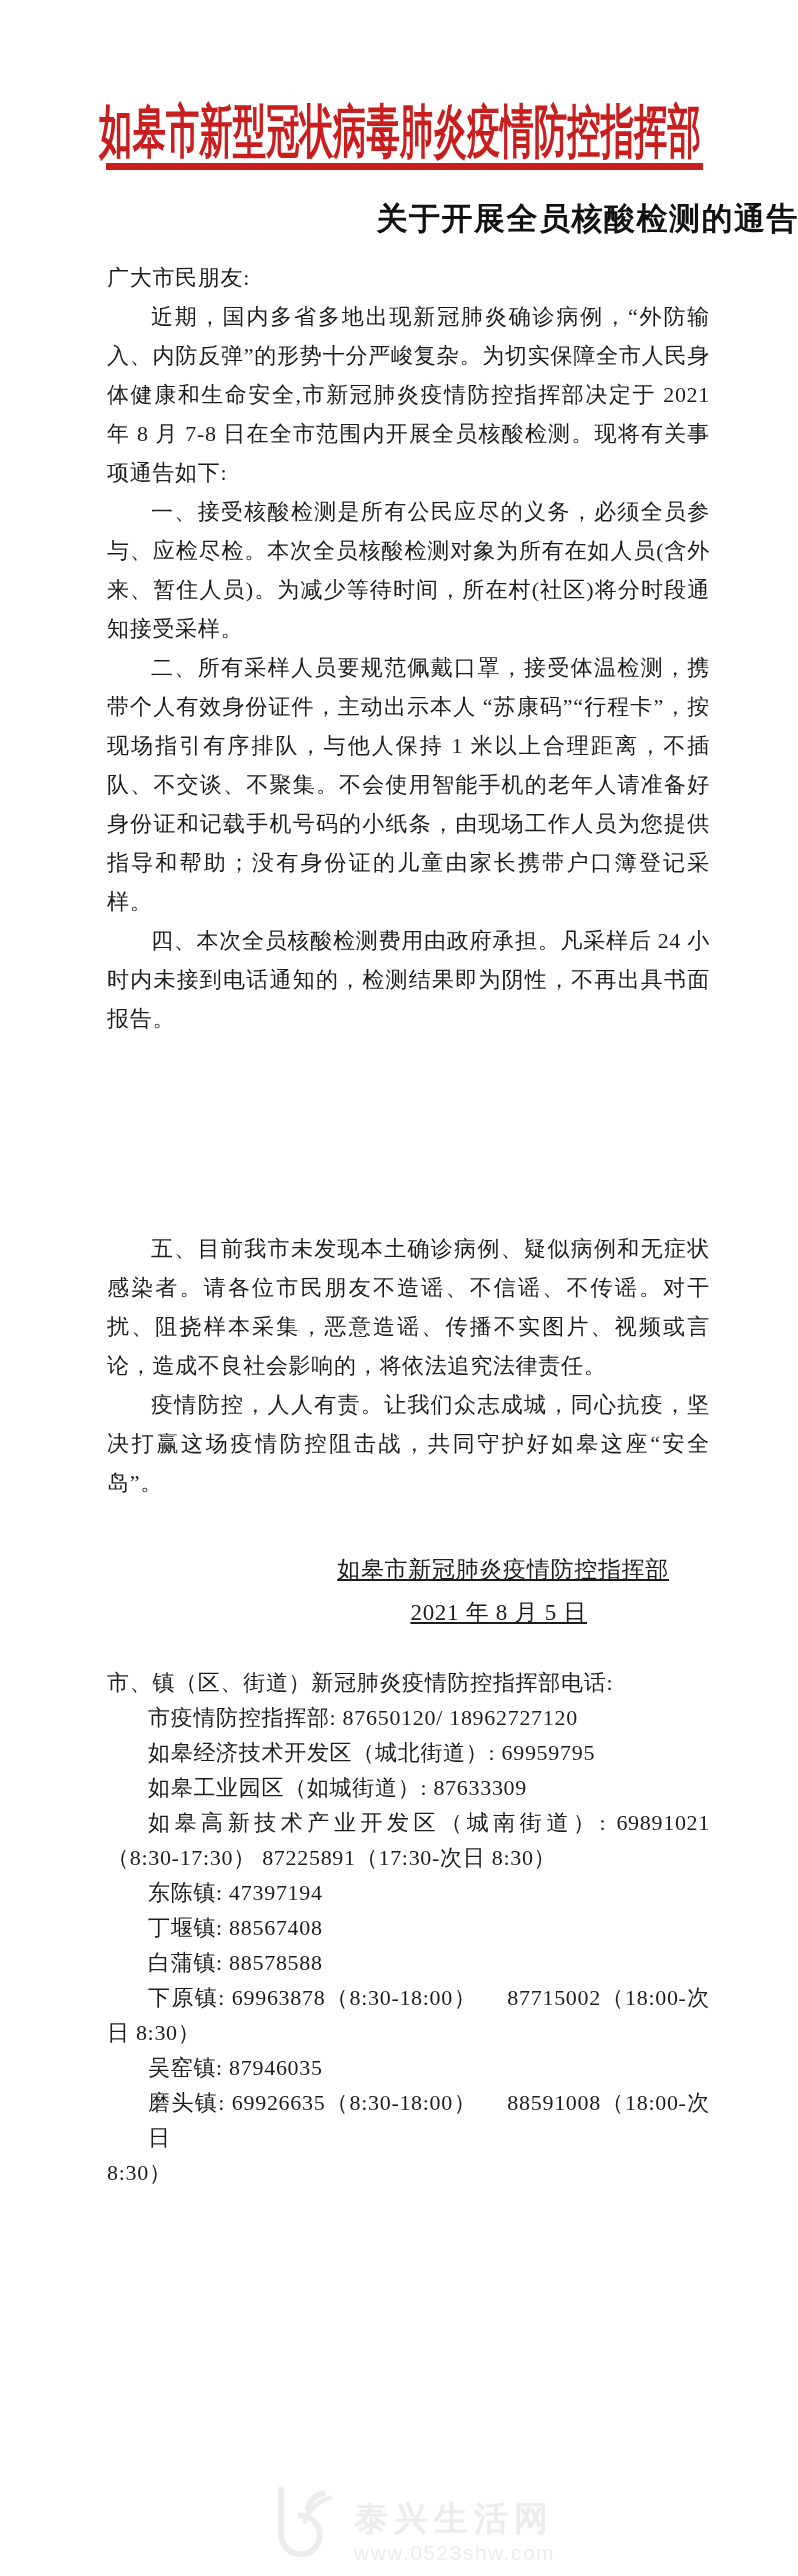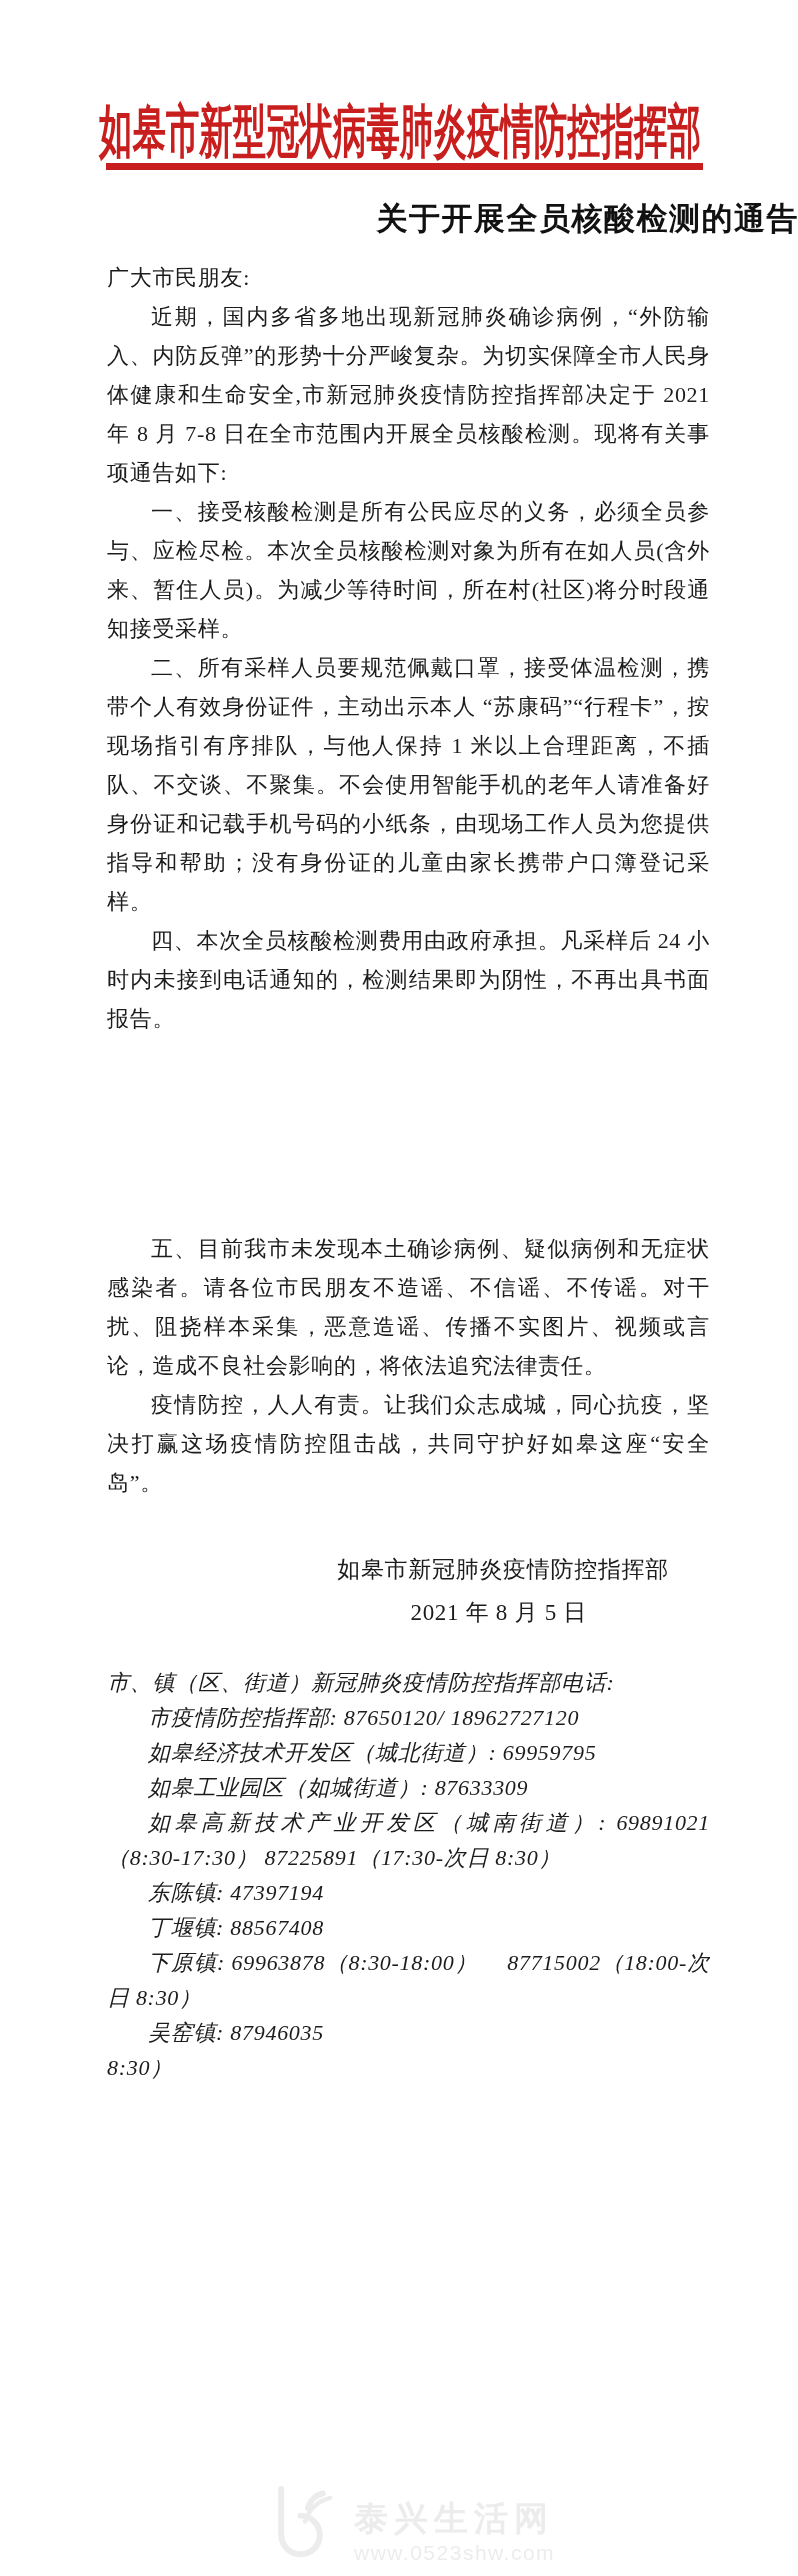--- a/index.html
+++ b/index.html
@@ -15,26 +15,26 @@
   
   .doc-title { margin: 28px 0 0 0; text-align: right; font-size: 31px; font-weight: bold; letter-spacing: 1.5px; color: #111; }
 
   
   .body-text { margin: 18px 89px 0 107px; font-size: 22px; line-height: 39px; text-align: justify; letter-spacing: 0.7px; }
   .body-text p { margin: 0; text-indent: 2em; }
   .body-text p.no-indent { text-indent: 0; }
   .body-text p.gap-before { margin-top: 191px; }
 
   
-  .signature { margin: 46px 89px 0 107px; font-size: 23px; line-height: 43px; text-align: right; letter-spacing: 0.7px; }
+  .signature { margin: 46px 89px 0 107px; font-size: 23px; line-height: 43px; text-align: right; letter-spacing: 0.7px; text-decoration: underline; }
   .sig-org { padding-right: 41px; }
   .sig-date { padding-right: 123px; }
 
   
-  .contacts { margin: 31px 89px 0 107px; font-size: 22px; line-height: 35px; letter-spacing: 0.7px; font-style: italic; }
+  .contacts { margin: 31px 89px 0 107px; font-size: 22px; line-height: 35px; letter-spacing: 0.7px; }
   .contacts .cline { margin: 0; white-space: nowrap; }
   .contacts .cline.indent { padding-left: 41px; }
   .contacts .cline.stretch { white-space: normal; text-align: justify; text-align-last: justify; padding-right: 0; }
   .contacts .cline.gap-before { }
 
   
   .watermark { position: absolute; left: 259px; bottom: 4.4px; width: 311px; height: 89px; color: var(--wm); }
   .wm-logo { position: absolute; left: 0; top: 0; }
   .wm-text { position: absolute; left: 95px; top: 13.3px; font-size: 34px; font-weight: bold; letter-spacing: 6px; font-family: "Liberation Sans", sans-serif; }
   .wm-url { position: absolute; left: 95px; top: 58px; font-size: 21px; letter-spacing: 1.5px; font-family: "Liberation Sans", sans-serif; }
@@ -69,23 +69,25 @@
   <div class="contacts">
     <div class="cline">市、镇（区、街道）新冠肺炎疫情防控指挥部电话:</div>
     <div>
         <div class="cline indent">市疫情防控指挥部: 87650120/ 18962727120</div>
         <div class="cline indent">如皋经济技术开发区（城北街道）: 69959795</div>
         <div class="cline indent">如皋工业园区（如城街道）: 87633309</div>
         <div class="cline indent stretch">如皋高新技术产业开发区（城南街道）: 69891021</div>
         <div class="cline">（8:30-17:30） 87225891（17:30-次日 8:30）</div>
         <div class="cline indent">东陈镇: 47397194</div>
         <div class="cline indent">丁堰镇: 88567408</div>
+        <div class="cline indent">白蒲镇: 88578588</div>
         <div class="cline indent stretch">下原镇: 69963878（8:30-18:00）　 87715002（18:00-次</div>
         <div class="cline">日 8:30）</div>
         <div class="cline indent">吴窑镇: 87946035</div>
+        <div class="cline indent stretch">磨头镇: 69926635（8:30-18:00）　 88591008（18:00-次日</div>
         <div class="cline gap-before">8:30）</div>
       </div>
   </div>
 
   <div class="watermark">
     <svg class="wm-logo" width="89" height="89" viewBox="0 0 120 120" fill="none">
       <path d="M30 8 L30 70 A26 26 0 1 0 56 44" stroke="#ececec" stroke-width="8" fill="none" stroke-linecap="round"></path>
       <path d="M66 34 A28 28 0 0 1 86 14" stroke="#ececec" stroke-width="8" fill="none" stroke-linecap="round"></path>
       <path d="M62 52 A46 46 0 0 1 96 20" stroke="#ececec" stroke-width="6" fill="none" stroke-linecap="round"></path>
     </svg>

